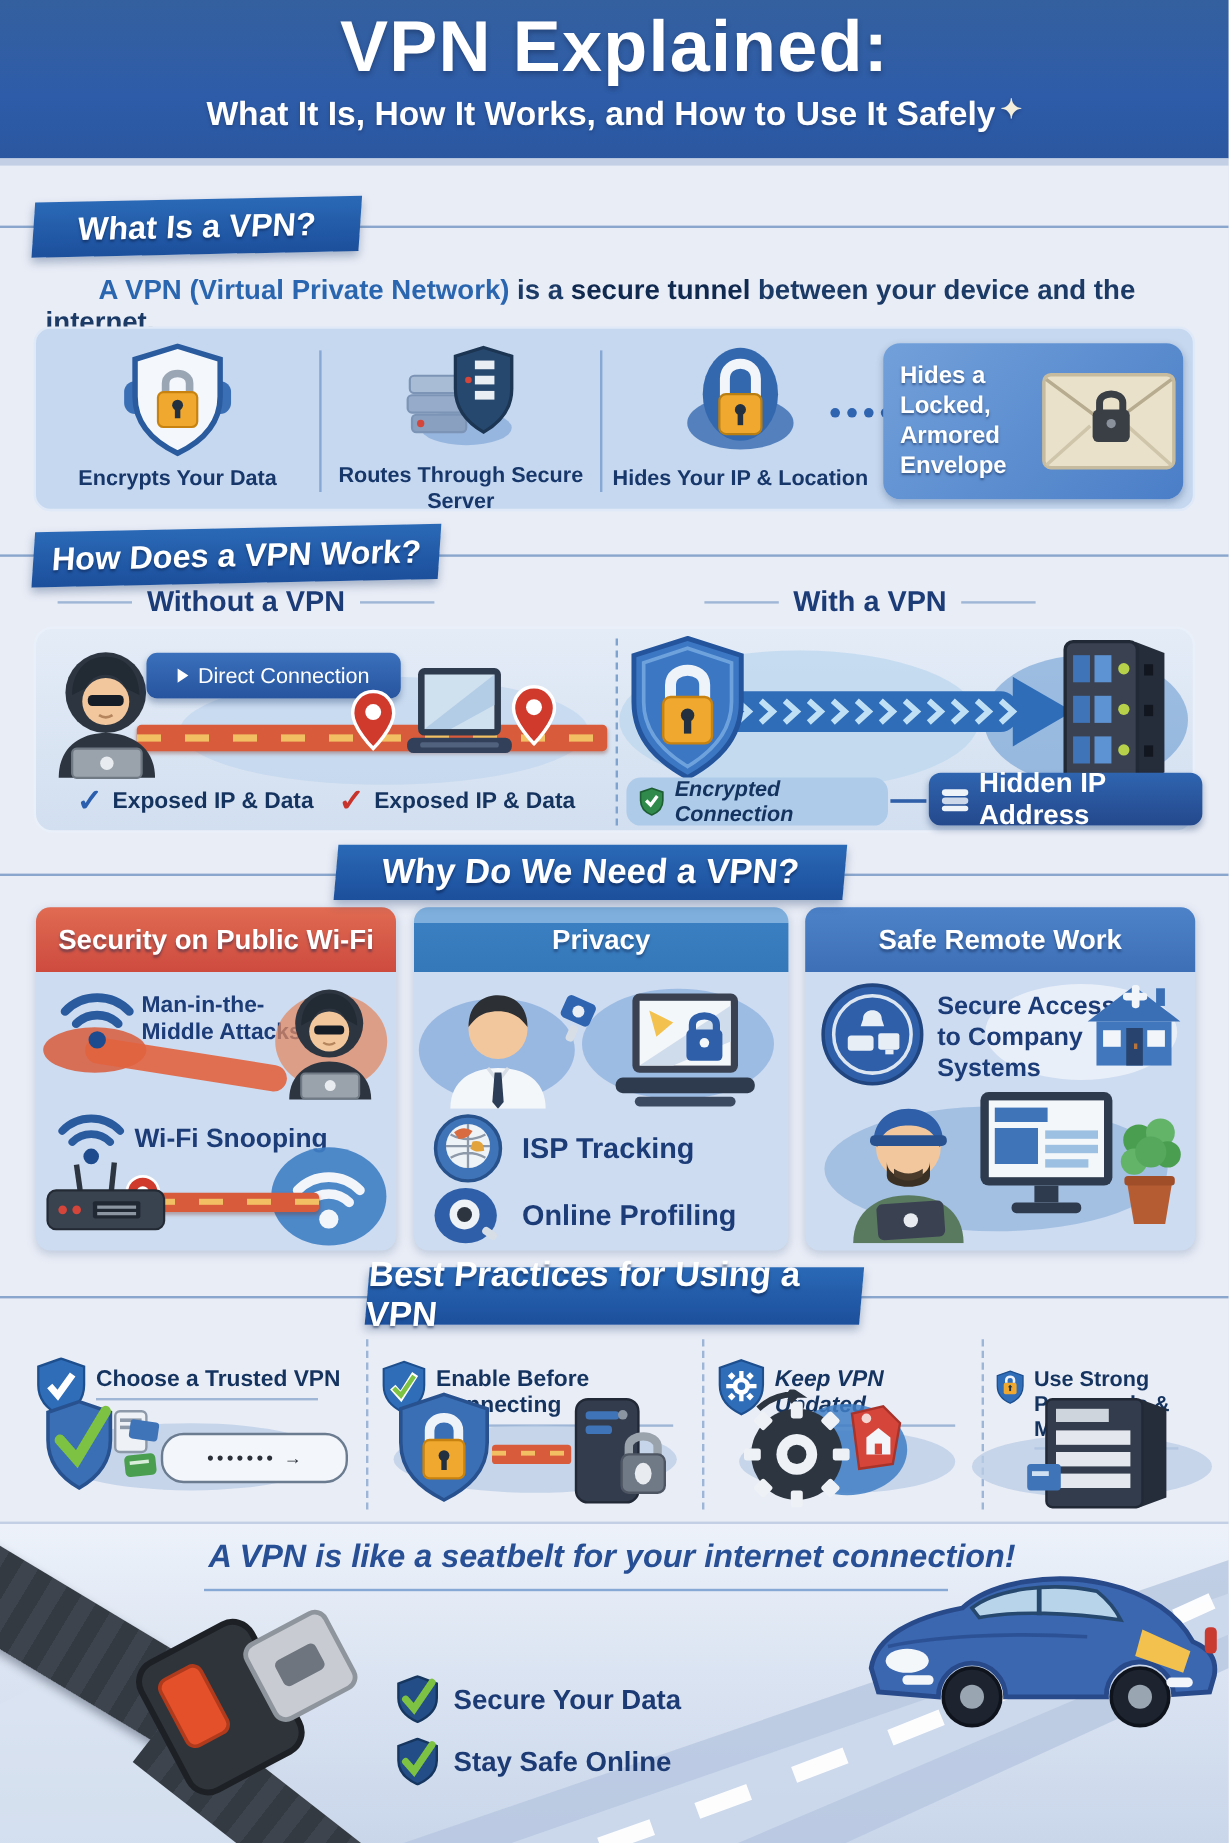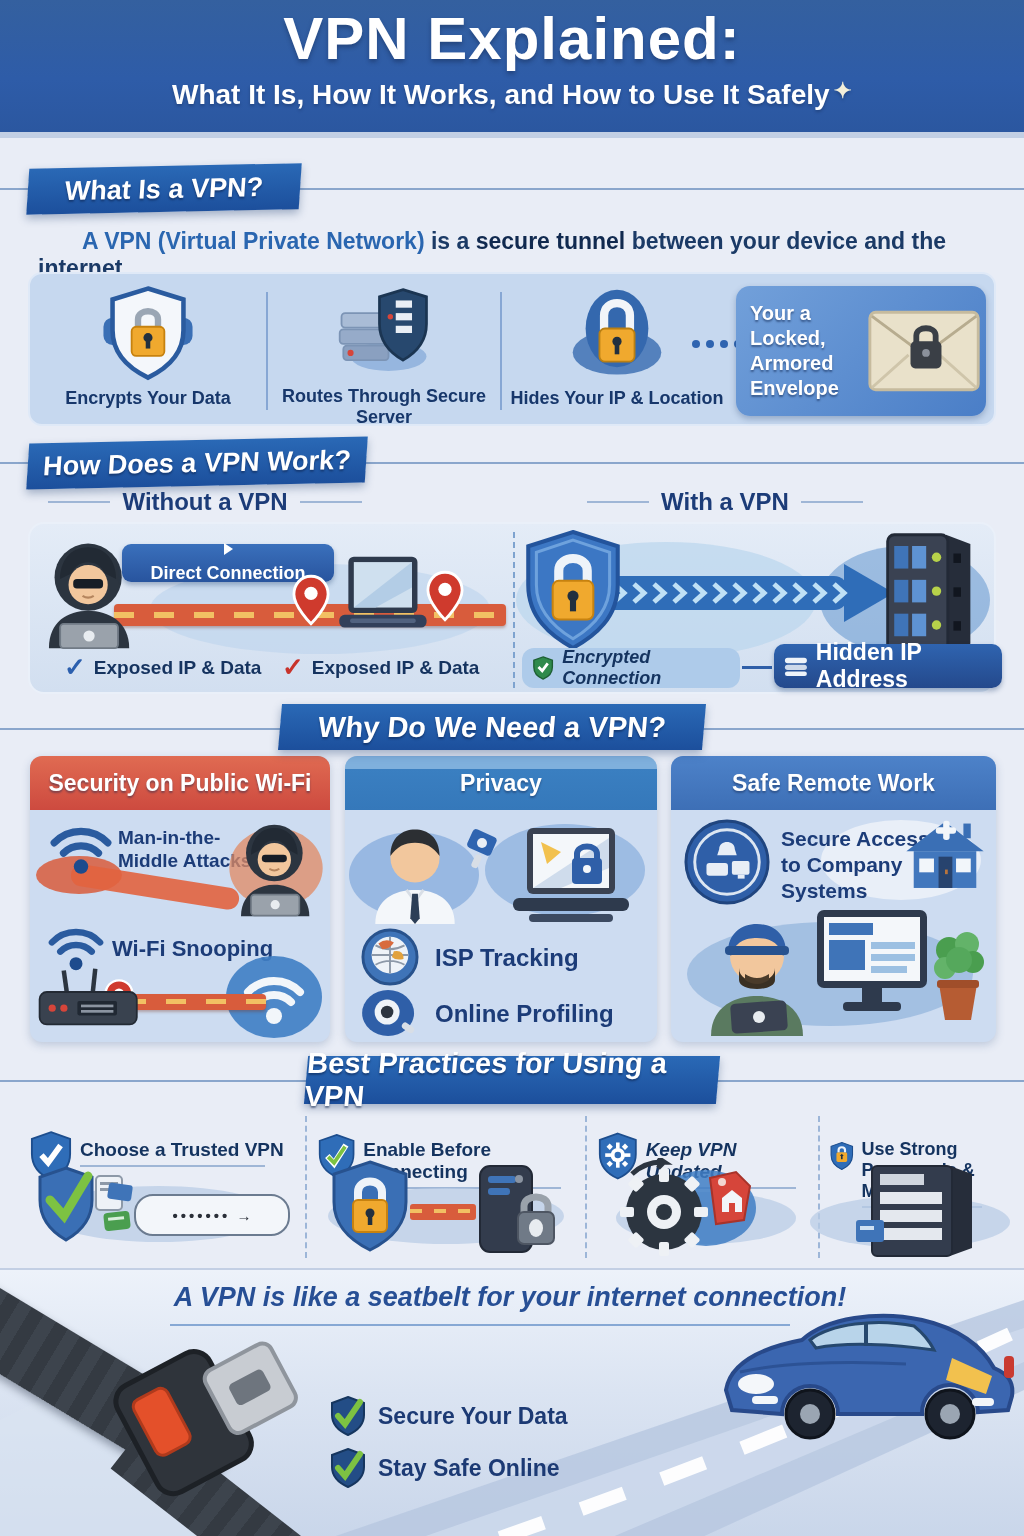--- a/index.html
+++ b/index.html
@@ -51,21 +51,21 @@
   .col-label-wrap{top:488px;display:flex;align-items:center;justify-content:center;gap:12px;}
   .col-label{font-size:24px;font-weight:800;color:#1c3c78;}
   .seg{width:62px;height:2px;background:#9fb6d6;}
   .diagram{left:28px;top:522px;width:968px;height:172px;border-radius:16px;
            background:linear-gradient(180deg,#e4ecf7,#d2dff0);border:2px solid #eaf0f9;
            box-sizing:border-box;}
   .diag-div{left:483px;top:8px;height:156px;border-left:2px dashed #7ea3cf;}
   .pill-direct{left:92px;top:20px;width:212px;height:38px;border-radius:9px;
                background:linear-gradient(180deg,#3a70bc,#28549e);display:flex;
                align-items:center;justify-content:center;gap:8px;color:#fff;
-               font-size:18px;font-weight:700;box-shadow:0 3px 5px rgba(30,60,110,.35);flex-direction:column;}
+               font-size:18px;font-weight:400;box-shadow:0 3px 5px rgba(30,60,110,.35);}
   .tri-right{width:0;height:0;border-left:9px solid #fff;border-top:6px solid transparent;
              border-bottom:6px solid transparent;}
   .road{background:#d85c3c;border-radius:4px;box-shadow:0 2px 3px rgba(120,50,30,.35);}
   .road i{display:block;margin-top:8px;height:6px;
           background:repeating-linear-gradient(90deg,#f2c063 0 20px,transparent 20px 40px);}
   .exposed{display:flex;align-items:center;gap:8px;font-size:19px;font-weight:800;color:#15335f;}
   .exposed .ck{font-size:26px;font-weight:900;}
   .blob{border-radius:50%;}
   .arrowband{left:566px;top:38px;}
   .pill-enc{left:492px;top:124px;width:218px;height:40px;border-radius:12px;
@@ -175,21 +175,21 @@
 
     <div class="abs dots4">
         <i></i>
         <i></i>
         <i></i>
         <i></i>
       </div>
 
     <div class="abs callout">
       <div class="callout-text">
-        <div>Your a</div>
+        <div>Hides a</div>
         <div>Locked,</div>
         <div>Armored Envelope</div>
       </div>
       <svg width="122" height="100" viewBox="0 0 124 96">
         <rect x="4" y="8" width="112" height="80" rx="6" fill="#e9e1ca" stroke="#c6bb9e" stroke-width="3"></rect>
         <path d="M6 12 L60 52 L114 12" fill="none" stroke="#b7ac8f" stroke-width="3"></path>
         <path d="M6 86 L44 52 M114 86 L76 52" stroke="#cfc5aa" stroke-width="3"></path>
         <path d="M52 40 V32 C52 22 72 22 72 32 V40" fill="none" stroke="#3a3f46" stroke-width="6"></path>
         <rect x="46" y="38" width="32" height="28" rx="5" fill="#3a3f46"></rect>
         <circle cx="62" cy="50" r="4" fill="#8b919b"></circle>

